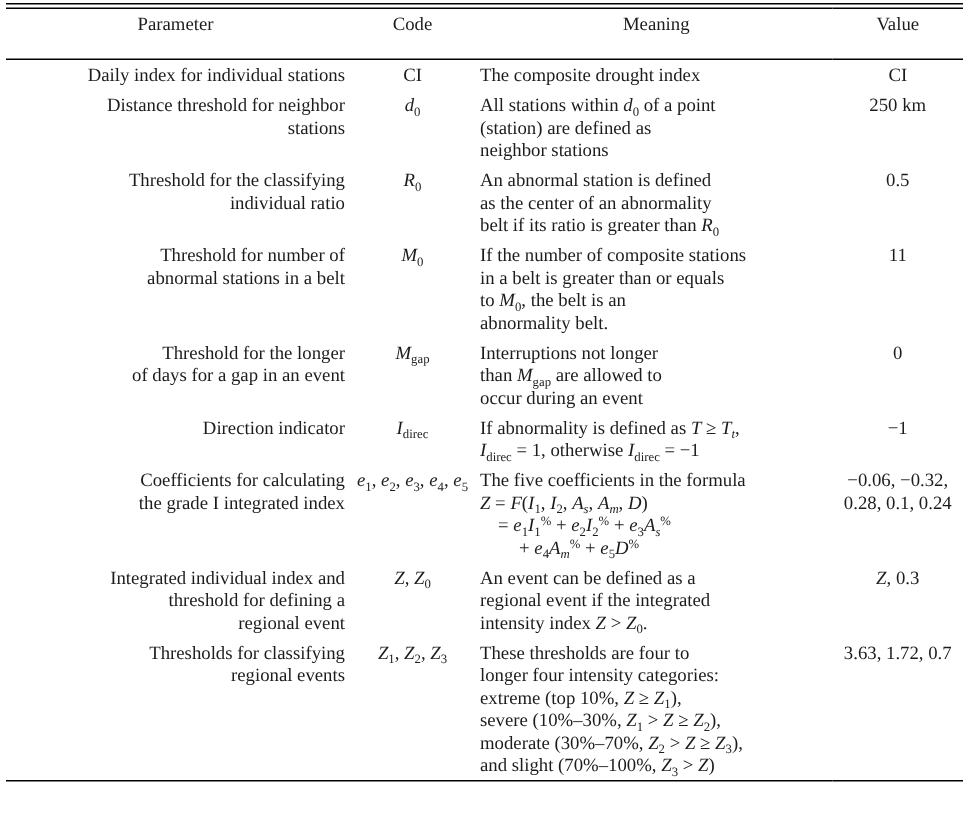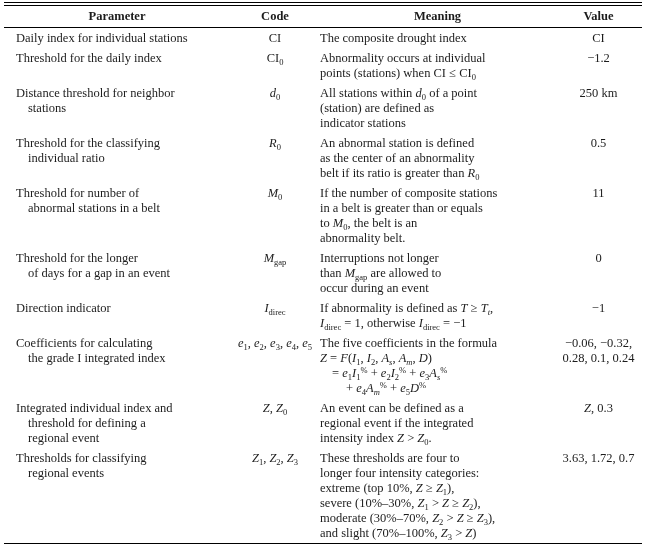--- a/index.html
+++ b/index.html
@@ -22,34 +22,34 @@
   }
   table {
     border-collapse: collapse;
     table-layout: fixed;
     width: 638px;
     border-top: 1px solid #000;
     border-bottom: 1px solid #000;
     font-size: 12.5px;
   }
   th {
-    font-weight: bold;
-    padding: 3px 0 3px 0;
+    font-weight: normal;
+    padding: 3px 0 15px 0;
     border-bottom: 1px solid #000;
     line-height: 15px;
   }
   td {
     vertical-align: top;
     padding: 2.5px 0;
   }
   .line {
     line-height: 15px;
     white-space: nowrap;
   }
-  .parameter-cell { padding-left: 12px; }
+  .parameter-cell { padding-left: 12px; text-align: right; }
   .code-cell     { text-align: center; }
   .meaning-cell  { }
   .value-cell    { text-align: center; }
   .ind0 { padding-left: 0; }
   .ind1 { padding-left: 12px; }
   .ind2 { padding-left: 26px; }
   sub, sup { font-size: 8.5px; line-height: 0; }
   sub { vertical-align: -3px; }
   sup { vertical-align: 4px; }
   i { font-style: italic; }
@@ -84,45 +84,30 @@
           </td>
           <td class="meaning-cell">
             <div class="line ind0">The composite drought index</div>
           </td>
           <td class="value-cell">
             <div class="line ind0">CI</div>
           </td>
         </tr>
         <tr>
           <td class="parameter-cell">
-            <div class="line ind0">Threshold for the daily index</div>
-          </td>
-          <td class="code-cell">
-            <div class="line ind0">CI<sub>0</sub></div>
-          </td>
-          <td class="meaning-cell">
-            <div class="line ind0">Abnormality occurs at individual</div>
-            <div class="line ind0">points (stations) when CI ≤ CI<sub>0</sub></div>
-          </td>
-          <td class="value-cell">
-            <div class="line ind0">−1.2</div>
-          </td>
-        </tr>
-        <tr>
-          <td class="parameter-cell">
             <div class="line ind0">Distance threshold for neighbor</div>
             <div class="line ind1">stations</div>
           </td>
           <td class="code-cell">
             <div class="line ind0"><i>d</i><sub>0</sub></div>
           </td>
           <td class="meaning-cell">
             <div class="line ind0">All stations within <i>d</i><sub>0</sub> of a point</div>
             <div class="line ind0">(station) are defined as</div>
-            <div class="line ind0">indicator stations</div>
+            <div class="line ind0">neighbor stations</div>
           </td>
           <td class="value-cell">
             <div class="line ind0">250 km</div>
           </td>
         </tr>
         <tr>
           <td class="parameter-cell">
             <div class="line ind0">Threshold for the classifying</div>
             <div class="line ind1">individual ratio</div>
           </td>

